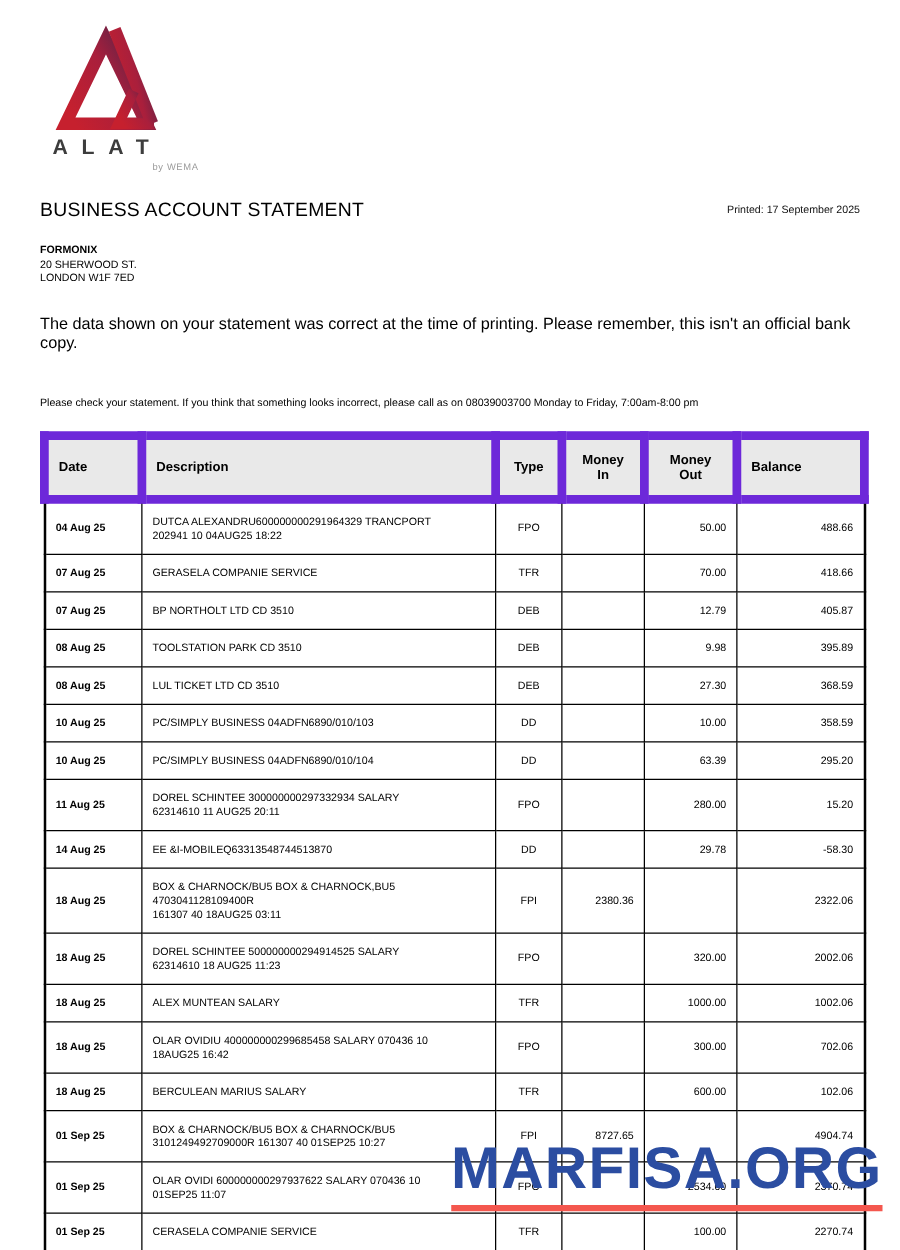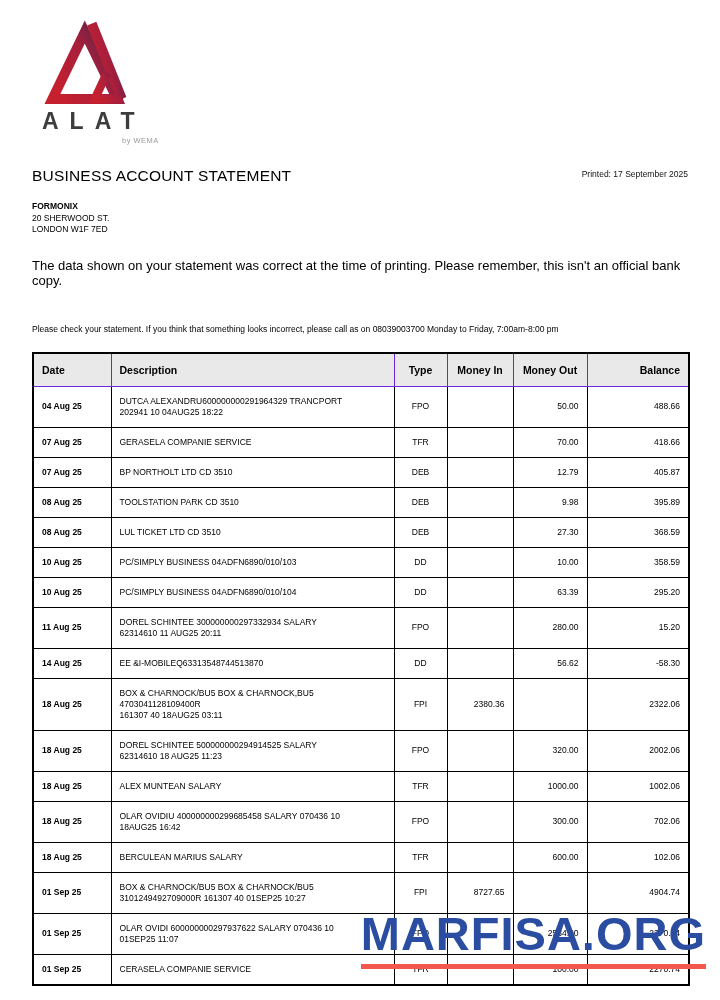--- a/index.html
+++ b/index.html
@@ -9,21 +9,21 @@
     font-family: "Liberation Sans", sans-serif;
     color: #000;
     position: relative;
     overflow: hidden;
   }
   .page { width: 720px; height: 1000px; padding: 18px 32px 0 32px; position: relative; }
 
   
   .logo-block { margin-left: 8px; width: 120px; }
   .logo-mark { display: block; width: 100px; height: 88px; margin-left: 4px; }
-  .brand { font-size: 23px; font-weight: 700; letter-spacing: 11px; color: #3d3d3d; margin-top: 2px; margin-left: 2px; }
+  .brand { font-size: 17px; font-weight: 700; letter-spacing: 11px; color: #3d3d3d; margin-top: 2px; margin-left: 2px; }
   .brand-sub { font-size: 7.5px; color: #9b9b9b; margin-left: 62px; margin-top: 1px; letter-spacing: 0.5px; padding-left: 20px; }
 
   
   .title-row { display: flex; justify-content: space-between; align-items: flex-end; margin-top: 22px; }
   .doc-title { font-size: 15.5px; font-weight: 400; letter-spacing: 0.2px; }
   .printed { font-size: 8.5px; color: #111; align-self: flex-start; margin-top: 2px; text-align: right; }
 
   
   .info-row { display: flex; margin-top: 16px; font-size: 8.5px; line-height: 11.5px; }
   .address { width: 136px; }
@@ -38,26 +38,26 @@
   table.stmt {
     width: 656px;
     border-collapse: collapse;
     border: 2px solid #000;
     table-layout: fixed;
   }
   table.stmt th {
     background: #e9e9e9;
     font-size: 10.5px;
     font-weight: 700;
-    border: 1px solid #6d28d9;
+    border: 7px solid #6d28d9;
     padding: 10px 8px;
     text-align: left;
   }
   table.stmt th.c2, table.stmt th.c3, table.stmt th.c4 { text-align: center; }
-  table.stmt th.c5 { text-align: right; }
+  table.stmt th.c5 { }
   table.stmt td {
     font-size: 8.5px;
     border: 1px solid #000;
     padding: 9px 8px;
     vertical-align: middle;
     line-height: 11px;
   }
   table.stmt td.c0 { font-weight: 700; }
   table.stmt td.c1 { white-space: pre-line; }
   table.stmt td.c2 { text-align: center; }
@@ -205,21 +205,21 @@
           <td class="c2">FPO</td>
           <td class="c3"></td>
           <td class="c4">280.00</td>
           <td class="c5">15.20</td>
         </tr>
         <tr>
           <td class="c0">14 Aug 25</td>
           <td class="c1">EE &amp;I-MOBILEQ63313548744513870</td>
           <td class="c2">DD</td>
           <td class="c3"></td>
-          <td class="c4">56.62</td>
+          <td class="c4">29.78</td>
           <td class="c5">-58.30</td>
         </tr>
         <tr>
           <td class="c0">18 Aug 25</td>
           <td class="c1">BOX &amp; CHARNOCK/BU5 BOX &amp; CHARNOCK,BU5 4703041128109400R
 161307 40 18AUG25 03:11</td>
           <td class="c2">FPI</td>
           <td class="c3">2380.36</td>
           <td class="c4"></td>
           <td class="c5">2322.06</td>

